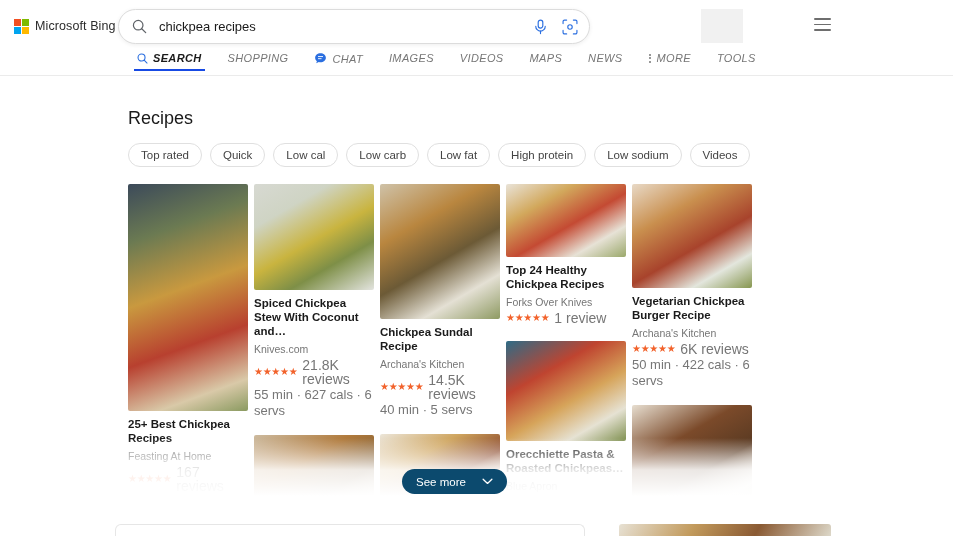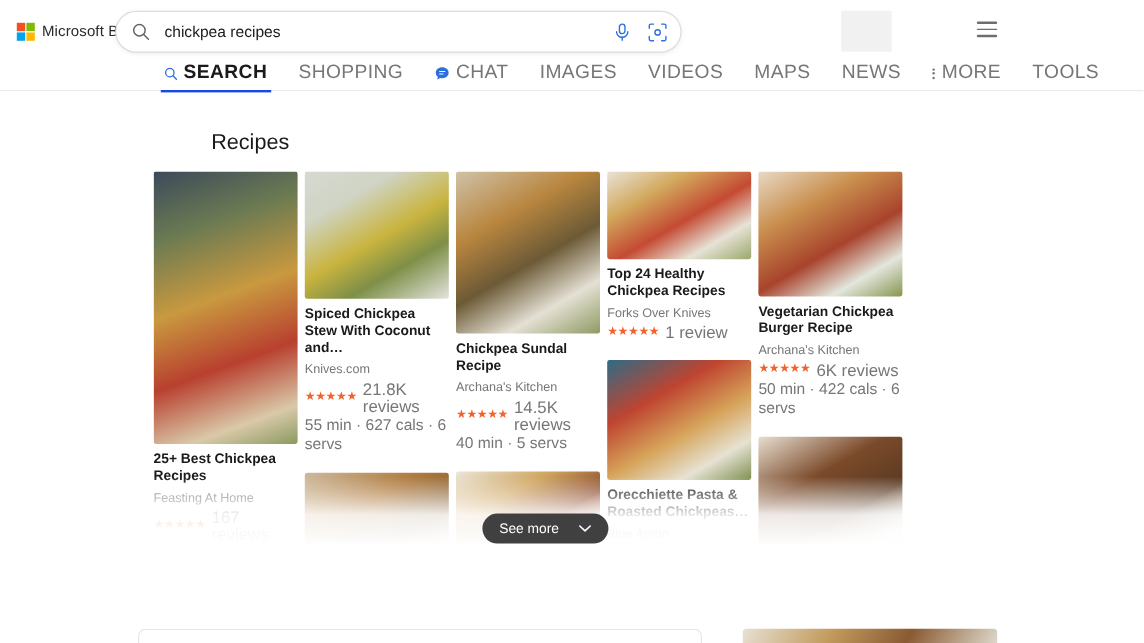--- a/index.html
+++ b/index.html
@@ -22,21 +22,21 @@
   .ms-squares {
     width: 15px; height: 15px;
     display: grid; grid-template-columns: 7px 7px; grid-template-rows: 7px 7px;
     gap: 1px;
   }
   .sq1 { background: #f25022; } .sq2 { background: #7fba00; }
   .sq3 { background: #00a4ef; } .sq4 { background: #ffb900; }
   .logo-text { font-size: 12.5px; color: #2b2b2b; letter-spacing: .1px; white-space: nowrap; }
 
   .searchbar {
-    position: absolute; left: 96px; top: 9px;
+    position: absolute; left: 118px; top: 9px;
     width: 472px; height: 35px;
     background: #fff;
     border: 1px solid #dcdcdc;
     border-radius: 18px;
     display: flex; align-items: center;
     box-shadow: 0 1px 4px rgba(0,0,0,.07);
   }
   .search-glass { margin-left: 13px; display: flex; }
   .search-input-text {
     flex: 1; margin-left: 12px;
@@ -63,43 +63,42 @@
   
   .navbar {
     position: relative;
     height: 24px;
     border-bottom: 1px solid #ebebeb;
     padding-left: 124px;
     display: flex; align-items: flex-start; gap: 0;
   }
   .tab {
     position: relative;
-    font-size: 16px;
+    font-size: 11px;
     color: #767676;
     letter-spacing: .35px;
     padding: 0 13px 7px 13px;
     display: flex; align-items: center; gap: 5px;
-    cursor: pointer; white-space: nowrap;
+    cursor: pointer; white-space: nowrap; font-style: italic;
   }
   .tab.active { color: #1a1a1a; font-weight: bold; }
   .tab.active::after {
     content: ""; position: absolute;
     left: 10px; right: 10px; bottom: 0;
     height: 2.5px; background: #174ae4;
   }
   .tab-ico { display: flex; align-items: center; }
   .dots-ico { display: flex; flex-direction: column; gap: 1.5px; margin-right: 1px; }
   .dots-ico i { width: 2px; height: 2px; background: #767676; border-radius: 50%; display: block; }
 
   
   .main { padding: 32px 0 0 128px; }
   .section-title {
     font-size: 18px; color: #1a1a1a; font-weight: normal;
     margin-bottom: 14px;
-    margin-left: 48px;
   }
   .chips { display: flex; gap: 8px; margin-bottom: 17px; }
   .chip {
     border: 1px solid #e0e0e0; border-radius: 14px;
     height: 24px; padding: 0 12px;
     display: flex; align-items: center;
     font-size: 11.5px; color: #444; background: #fff;
     cursor: pointer; white-space: nowrap;
   }
 
@@ -135,21 +134,21 @@
   .fade-bottom {
     position: absolute; left: 0; right: 0; bottom: 0;
     height: 58px;
     background: linear-gradient(to bottom, rgba(255,255,255,0) 0%, rgba(255,255,255,.88) 55%, #fff 100%);
     pointer-events: none;
   }
   .see-more {
     position: absolute;
     left: 274px; bottom: 2px;
     height: 25px; padding: 0 14px;
-    background: #404040; color: #fff;
+    background: #0c4a6e; color: #fff;
     border: none; border-radius: 13px;
     font-size: 11.5px; font-family: "Liberation Sans", sans-serif;
     display: flex; align-items: center; gap: 16px;
     cursor: pointer;
   }
 
   
   .below { position: absolute; left: 0; top: 524px; width: 953px; height: 12px; }
   .below-card {
     position: absolute; left: 115px; top: 0;
@@ -272,20 +271,30 @@
 
   <div class="tab">
     <span>TOOLS</span>
   </div>
 </div>
 
 <div class="main">
 
   <h2 class="section-title">Recipes</h2>
 
+  <div class="chips">
+    <div class="chip">Top rated</div>
+    <div class="chip">Quick</div>
+    <div class="chip">Low cal</div>
+    <div class="chip">Low carb</div>
+    <div class="chip">Low fat</div>
+    <div class="chip">High protein</div>
+    <div class="chip">Low sodium</div>
+    <div class="chip">Videos</div>
+  </div>
 
   <div class="grid-wrap">
     <div class="grid">
 
       <div class="col">
         <div class="tile">
           <div class="thumb p1" style="height:227px"></div>
           <div class="meta">
             <div class="r-title">25+ Best Chickpea Recipes</div>
             <div class="r-src">Feasting At Home</div>

